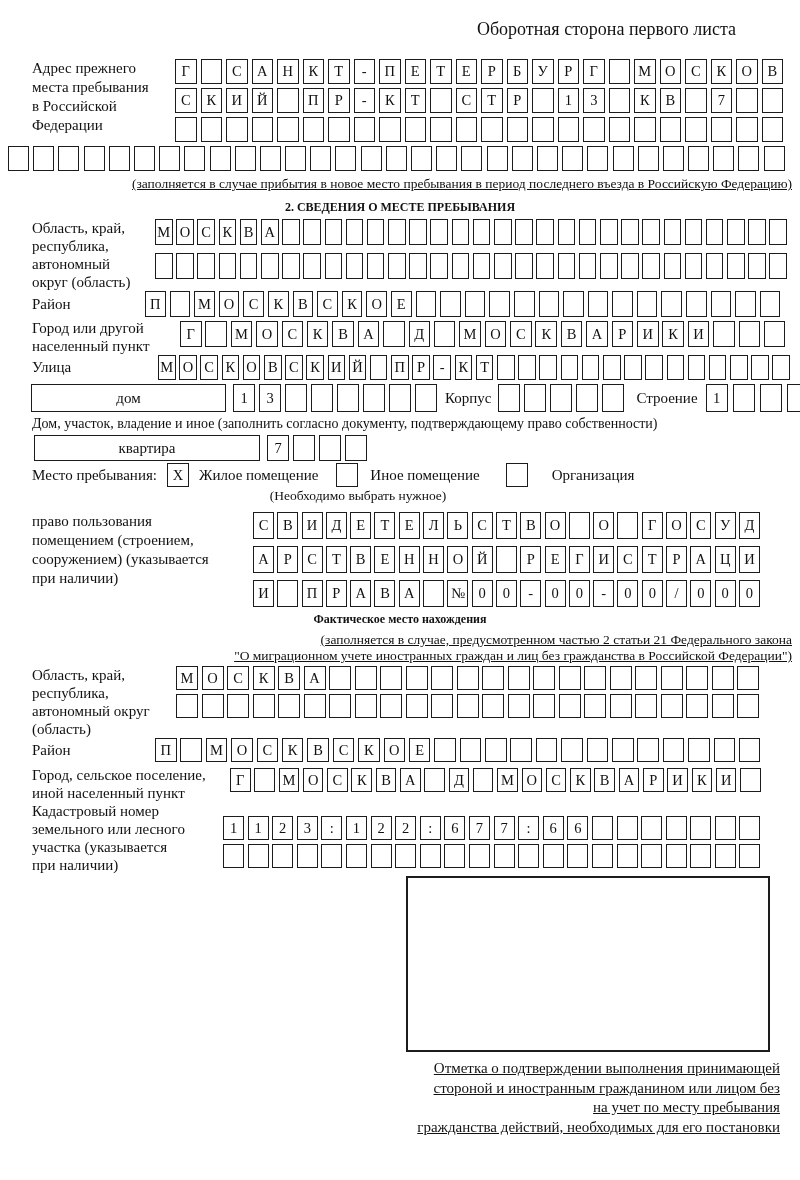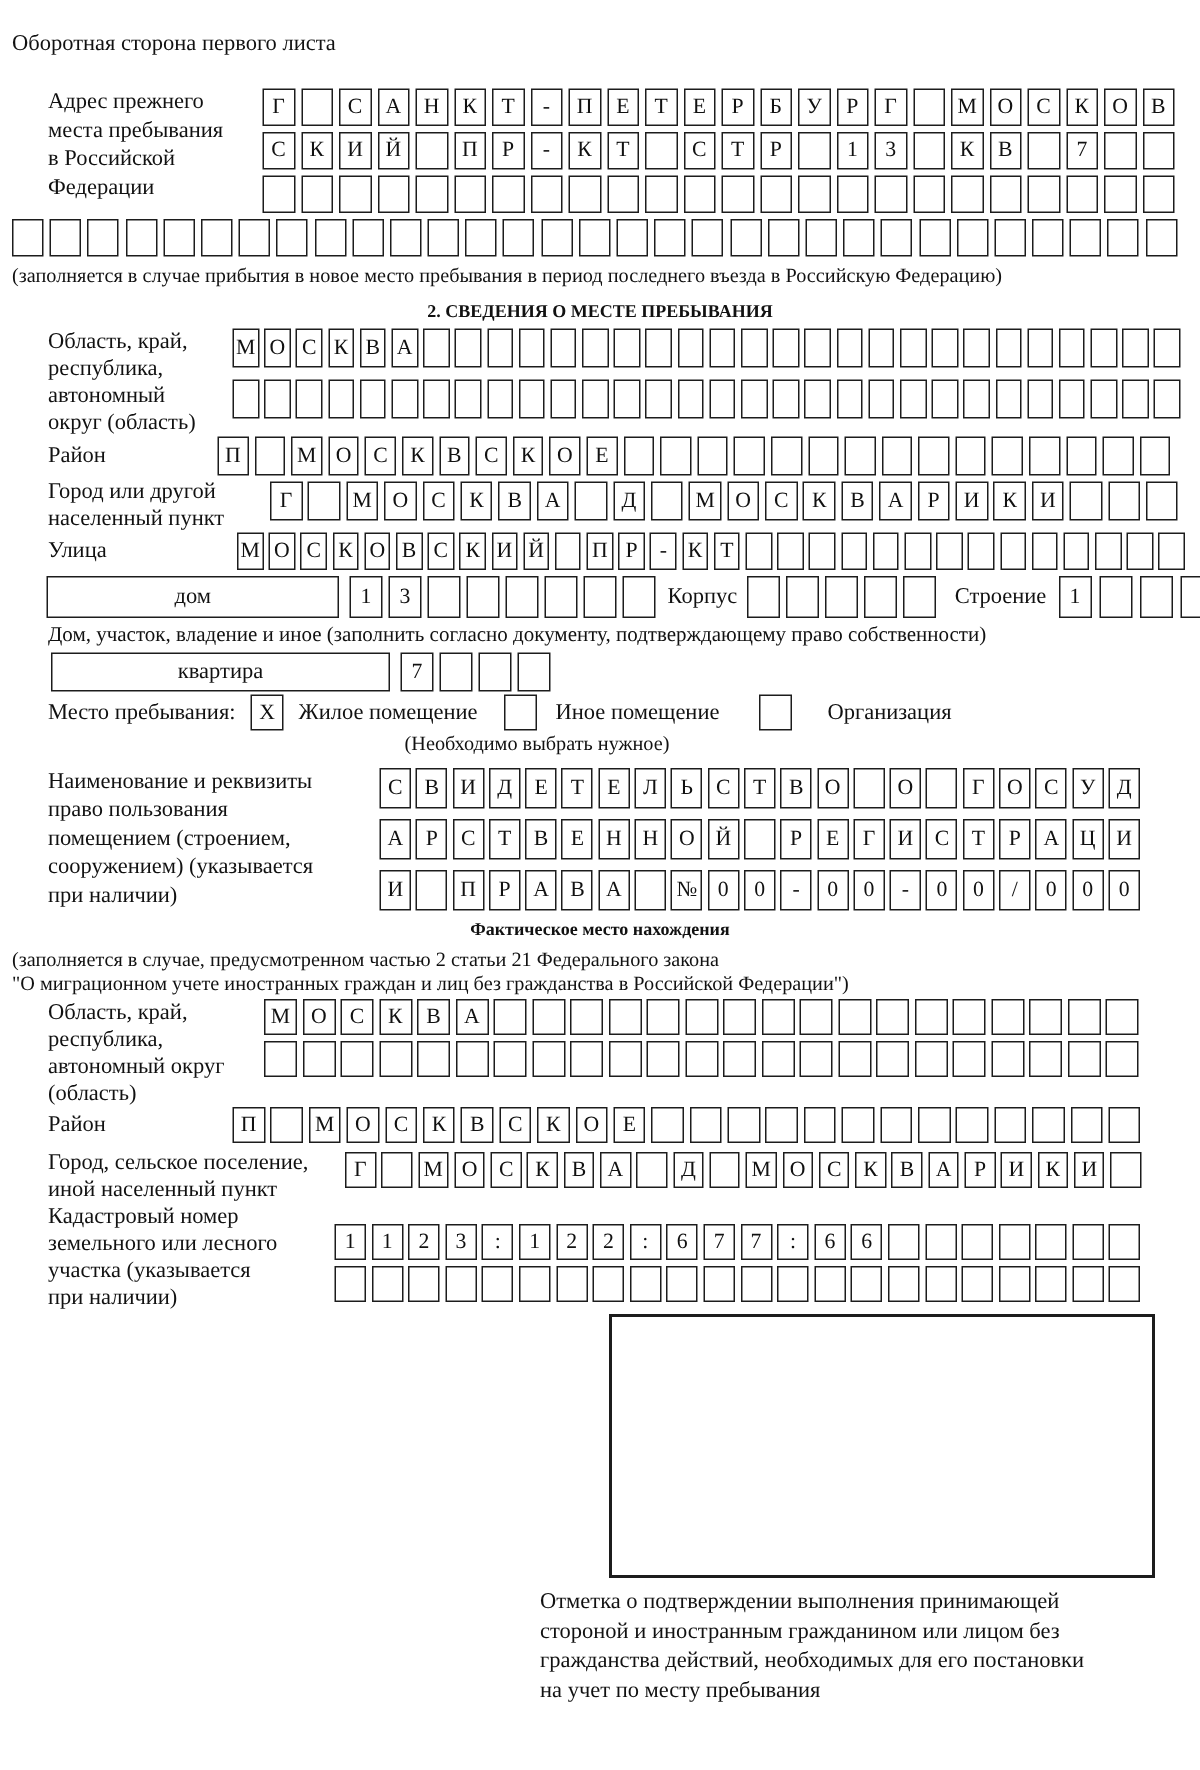--- a/index.html
+++ b/index.html
@@ -1,30 +1,30 @@
 <!DOCTYPE html>
 <html><head>
 <meta charset="utf-8">
 <style>
   html,body{margin:0;padding:0;background:#fff;}
   .page{position:relative;width:800px;height:1180px;background:#fff;overflow:hidden;
         font-family:"Liberation Serif","DejaVu Serif",serif;color:#111;box-sizing:border-box;
         padding:20px 8px 0 8px;}
-  .note{padding-right:56px;font-size:15px;line-height:19px;}
+  .note{text-align:right;padding-right:56px;font-size:18px;line-height:19px;}
   .field{display:flex;align-items:flex-start;}
   .field.vcenter{align-items:center;}
   .lbl{font-size:15px;line-height:19px;flex:0 0 auto;}
   .lbl.lh18 .lbl-line{line-height:18px;}
   .rows{display:flex;flex-direction:column;}
   .cellrow{display:flex;}
   .cell{box-sizing:border-box;flex:0 0 auto;width:var(--cw,22px);height:var(--ch,24px);
         border:1.6px solid #1c1c1c;display:inline-flex;align-items:center;justify-content:center;
         font-size:14.5px;background:#fff;}
   .caption{font-size:13.5px;line-height:17px;}
-  .center{text-align:left;}
+  .center{text-align:right;text-decoration:underline;}
   .title{font-weight:bold;font-size:12px;line-height:20px;text-align:center;}
   .hrow{display:flex;align-items:center;}
   .labelbox{box-sizing:border-box;border:1.6px solid #1c1c1c;display:flex;align-items:center;
             justify-content:center;font-size:15px;flex:0 0 auto;}
   .inline-lbl{font-size:15px;flex:0 0 auto;}
   .stampbox{box-sizing:border-box;border:2px solid #1c1c1c;background:#fff;}
 </style>
 </head>
 <body>
 
@@ -379,21 +379,20 @@
     <div class="inline-lbl" style="margin-left:10px">Жилое помещение</div>
     <span class="cell" style="margin-left:18px;--cw:22px;--ch:24px"></span>
     <div class="inline-lbl" style="margin-left:12px">Иное помещение</div>
     <span class="cell" style="margin-left:26px;--cw:22px;--ch:24px"></span>
     <div class="inline-lbl" style="margin-left:24px">Организация</div>
   </div>
   <div class="caption" style="margin-left:150px;width:400px;text-align:center">(Необходимо выбрать нужное)</div>
 
   <div class="field" style="margin-top:8px">
     <div class="lbl" style="margin-left:24px;width:221px">
-        <div class="lbl-line">Наименование и реквизиты</div>
         <div class="lbl-line">право пользования</div>
         <div class="lbl-line">помещением (строением,</div>
         <div class="lbl-line">сооружением) (указывается</div>
         <div class="lbl-line">при наличии)</div>
       </div>
     <div class="rows" style="row-gap:7px">
       <div class="cellrow" style="--cw:21px;--ch:27px;column-gap:3.3px">
           <span class="cell">С</span>
           <span class="cell">В</span>
           <span class="cell">И</span>
@@ -648,18 +647,18 @@
           <span class="cell"></span>
         </div>
     </div>
   </div>
 
   <div style="margin-left:352px;width:420px;margin-top:2px">
     <div class="stampbox" style="margin-left:46px;width:364px;height:176px"></div>
     <div class="caption center" style="margin-top:7px;font-size:15px;line-height:19.5px">
         <div class="lbl-line">Отметка о подтверждении выполнения принимающей</div>
         <div class="lbl-line">стороной и иностранным гражданином или лицом без</div>
+        <div class="lbl-line">на учет по месту пребывания</div>
         <div class="lbl-line">гражданства действий, необходимых для его постановки</div>
-        <div class="lbl-line">на учет по месту пребывания</div>
       </div>
   </div>
 
 </div>
 
 </body></html>

